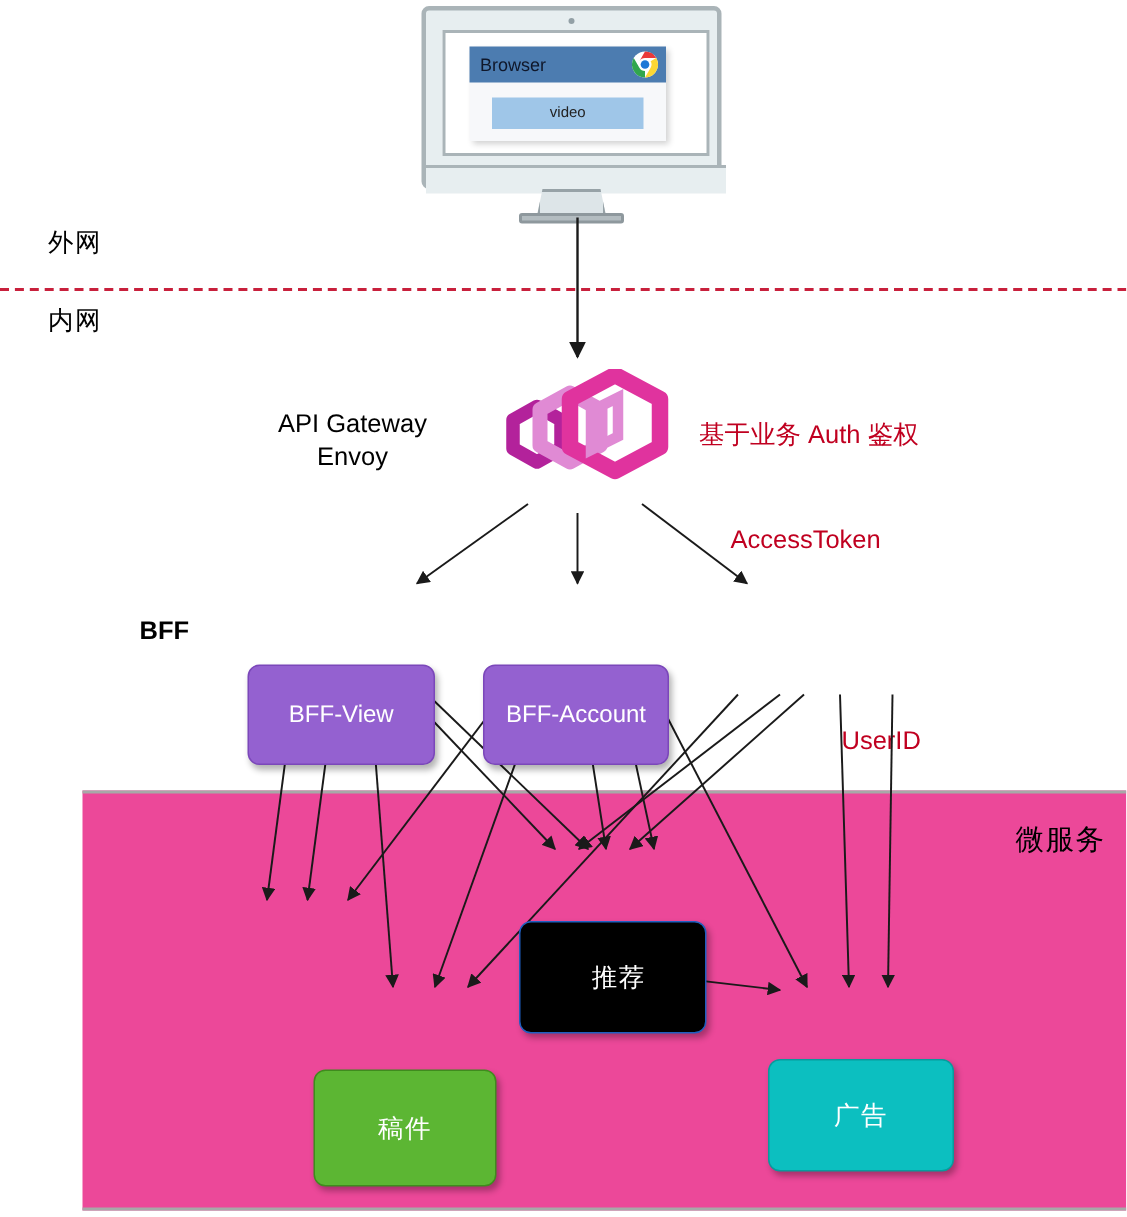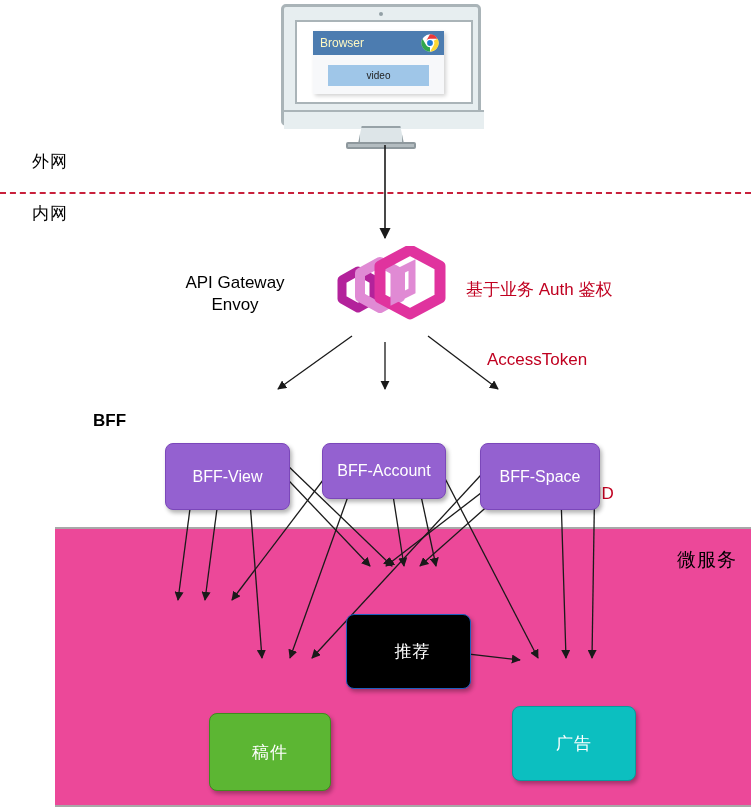--- a/index.html
+++ b/index.html
@@ -128,21 +128,21 @@
   }
   .browser-win {
     position: absolute; left: 16px; top: 9px; width: 131px; height: 63px;
     background: #f7f8fa; box-shadow: 2px 2px 4px rgba(0,0,0,0.18);
   }
   .browser-title {
     position: absolute; left: 0; top: 0; width: 131px; height: 24px;
     background: #4c7cb0; display: flex; align-items: center;
   }
   .browser-title-text {
-    color: #fef9c3; font-size: 12px; margin-left: 7px;
+    color: #0f172a; font-size: 12px; margin-left: 7px;
   }
   .chrome-logo {
     position: absolute; right: 5px; top: 3px; width: 18px; height: 18px;
   }
   .video-box {
     position: absolute; left: 15px; top: 34px; width: 101px; height: 21px;
     background: #9fc6e8; display: flex; align-items: center; justify-content: center;
     color: #222222; font-size: 10px;
   }
   
@@ -238,25 +238,22 @@
       <line x1="560" y1="463" x2="566" y2="658"></line>
       <line x1="595" y1="463" x2="592" y2="658"></line>
 
       <line x1="348" y1="640" x2="520" y2="660"></line>
     </g>
   </svg>
 
   <div class="node bff-node" style="left:165px; top:395px; width:125px; height:67px;">
     <span>BFF-View</span>
   </div>
-  <div class="node bff-node" style="left:322px; top:395px; width:124px; height:56px;">
+  <div class="node bff-node" style="left:322px; top:395px; width:124px; height:67px;">
     <span>BFF-Account</span>
-  </div>
-  <div class="node bff-node" style="left:480px; top:395px; width:120px; height:67px;">
-    <span>BFF-Space</span>
   </div>
 
   <div class="node cjk" style="left:346px; top:566px; width:125px; height:75px; background:#000000; border:1.5px solid #1f5fc0;padding-left:8px;">
     <span>推荐</span>
   </div>
   <div class="node cjk" style="left:209px; top:665px; width:122px; height:78px; background:#5cb633; border:1.5px solid #3f8b1e;">
     <span>稿件</span>
   </div>
   <div class="node cjk" style="left:512px; top:658px; width:124px; height:75px; background:#0cbfc0; border:1.5px solid #089b9c;">
     <span>广告</span>

